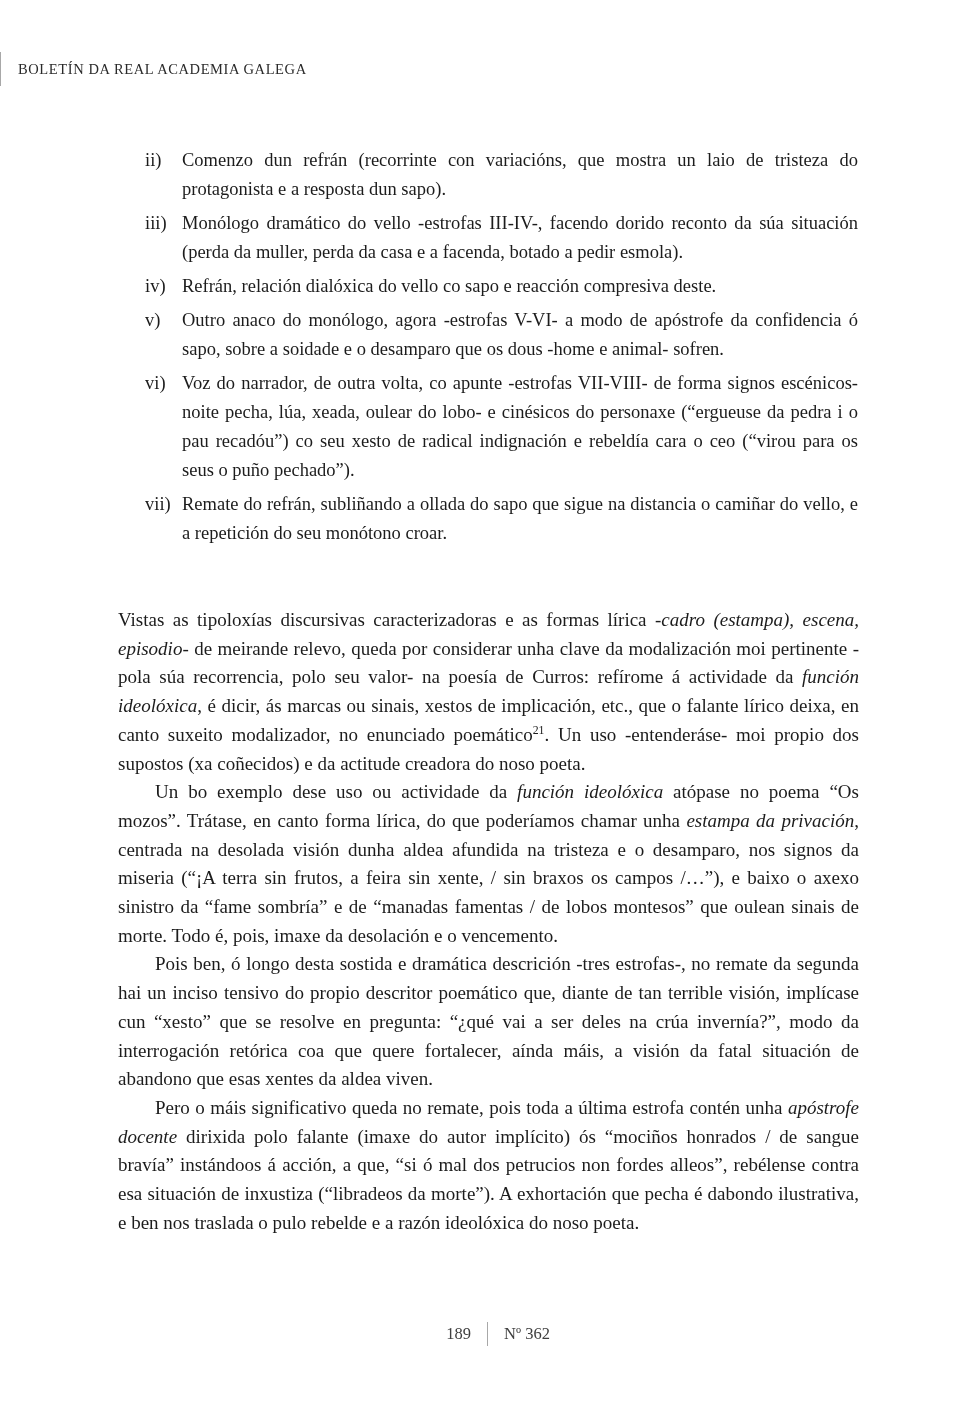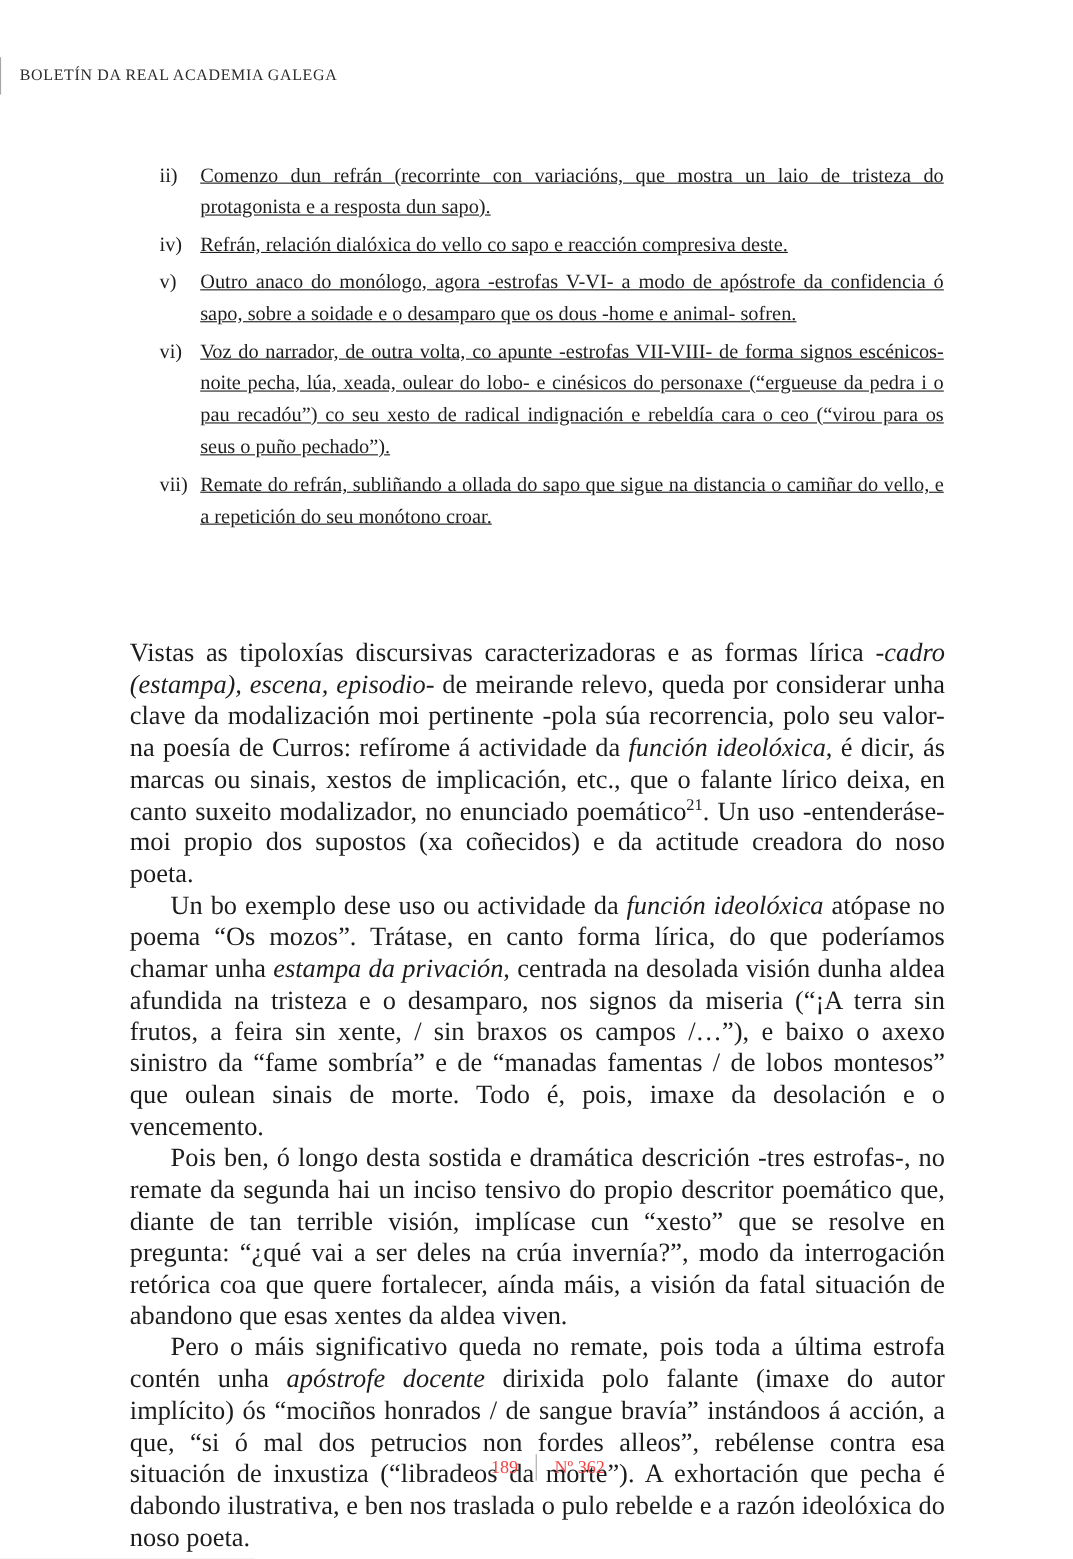--- a/index.html
+++ b/index.html
@@ -56,29 +56,28 @@
     display: flex;
     margin-bottom: 5px;
   }
   .list-item .marker {
     width: 37px;
     flex-shrink: 0;
   }
   .list-item .list-text {
     flex: 1;
     text-align: justify;
-    text-decoration: underline;
   }
   
   .body-text {
     position: absolute;
-    top: 580px;
+    top: 606px;
     left: 118px;
     width: 741px;
-    font-size: 24px;
+    font-size: 19px;
     line-height: 28.7px;
   }
   .para {
     text-align: justify;
   }
   .para.indent { text-indent: 37px; }
   .para em { font-style: italic; }
   .para sup {
     font-size: 0.62em;
     vertical-align: super;
@@ -86,21 +85,21 @@
   }
   
   .page-footer {
     position: absolute;
     top: 1322px;
     left: 0;
     width: 100%;
     display: flex;
     align-items: center;
     font-size: 16.5px;
-    color: #ef4444;
+    color: #404040;
   }
   .page-footer .f-left {
     flex: 1;
     text-align: right;
     padding-right: 16px;
   }
   .page-footer .f-right {
     flex: 1;
     text-align: left;
     padding-left: 16px;
@@ -113,20 +112,24 @@
 
   <header class="page-header">
     <span class="vdiv"></span>
     <span class="h-right">BOLETÍN DA REAL ACADEMIA GALEGA</span>
   </header>
 
   <div class="roman-list" id="list-container">
       <div class="list-item">
         <span class="marker">ii)</span>
         <span class="list-text">Comenzo dun refrán (recorrinte con variacións, que mostra un laio de tristeza do protagonista e a resposta dun sapo).</span>
+      </div>
+      <div class="list-item">
+        <span class="marker">iii)</span>
+        <span class="list-text">Monólogo dramático do vello -estrofas III-IV-, facendo dorido reconto da súa situación (perda da muller, perda da casa e a facenda, botado a pedir esmola).</span>
       </div>
       <div class="list-item">
         <span class="marker">iv)</span>
         <span class="list-text">Refrán, relación dialóxica do vello co sapo e reacción compresiva deste.</span>
       </div>
       <div class="list-item">
         <span class="marker">v)</span>
         <span class="list-text">Outro anaco do monólogo, agora -estrofas V-VI- a modo de apóstrofe da confidencia ó sapo, sobre a soidade e o desamparo que os dous -home e animal- sofren.</span>
       </div>
       <div class="list-item">

